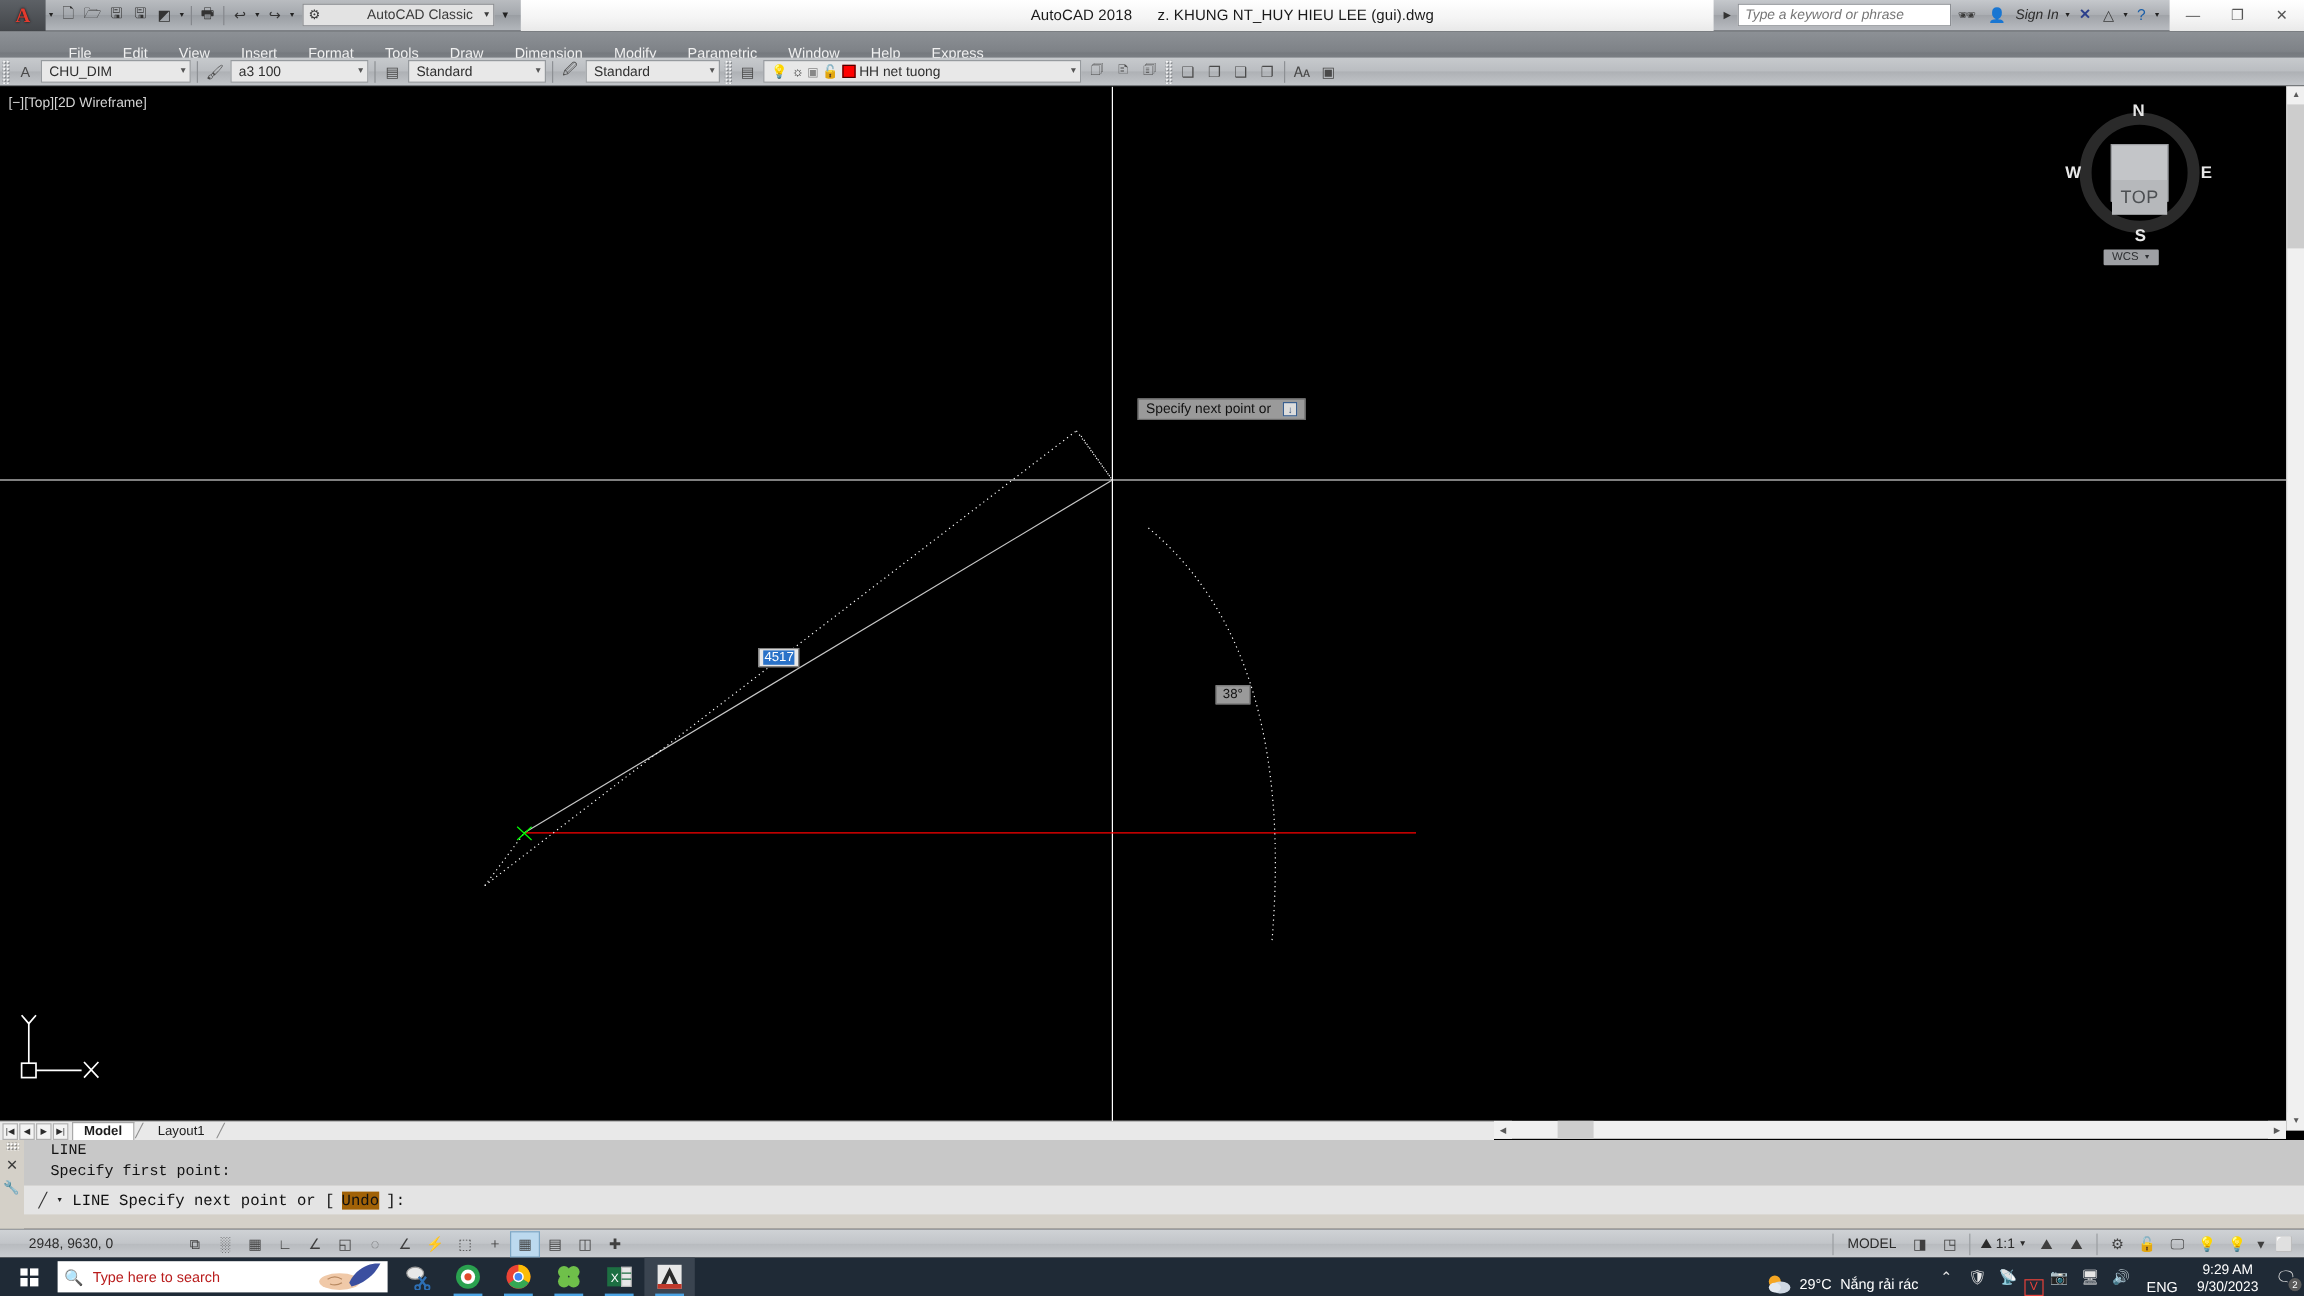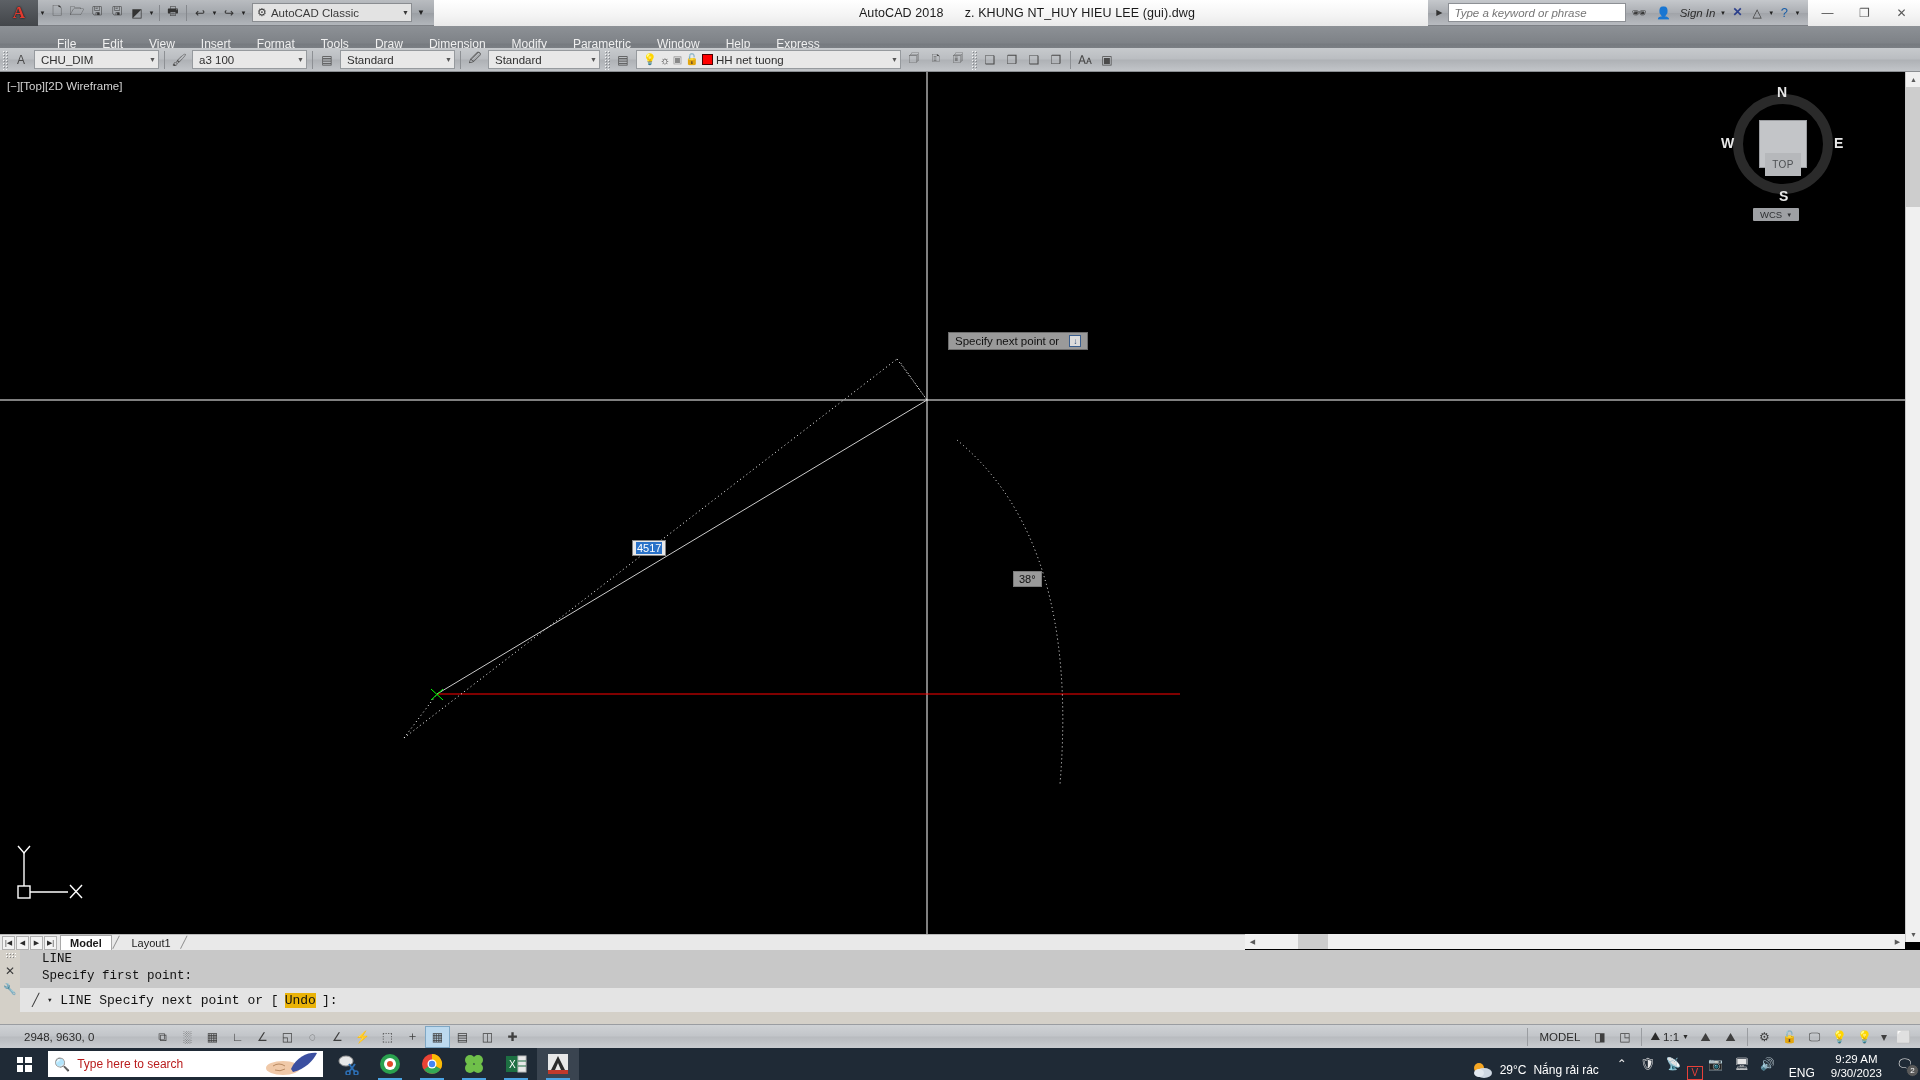--- a/index.html
+++ b/index.html
@@ -36,21 +36,21 @@
     font-size:12px; color:#333;
   }
   .qat-sep { width:1px; height:16px; background:#85888d; margin:0 3px; }
   .caret { font-size:6px; color:#222; width:9px; text-align:center; }
   .wsbox {
     height:19px; min-width:160px; background:#e3e3e3; border:1px solid #8a8d91;
     display:flex; align-items:center; padding:0 2px 0 4px; margin-left:4px;
     font-size:11.5px; color:#3a3a3a;
   }
   .wsbox .gear { margin-right:4px; font-size:11px; }
-  .wsbox .lbl { flex:1; }
+  .wsbox .lbl { flex:1;margin-left:35px; }
   .wsbox .dd { font-size:7px; padding-left:6px; }
   .qat-more { font-size:8px; color:#222; padding:0 5px; }
 
   .title-text {
     flex:1; text-align:center; font-size:12.5px; color:#1a1a1a; letter-spacing:0.1px;
     padding-right:300px;
   }
   .title-text .sp { display:inline-block; width:14px; }
 
   .infocenter {
@@ -113,21 +113,21 @@
   .vp-label { position:absolute; left:7px; top:8px; font-size:11.5px; color:#d4d4d4;
               font-family:"Liberation Sans", sans-serif; }
 
   
   .viewcube { position:absolute; right:52px; top:10px; width:140px; height:150px; }
   .vc-ring { position:absolute; left:20px; top:12px; width:100px; height:100px;
              border-radius:50%; border:10px solid #2a2a2a; }
   .vc-cube { position:absolute; left:46px; top:38px; width:48px; height:48px;
              background:#c3c5c8; border:1px solid #9a9ca0;
              display:flex; align-items:center; justify-content:center; }
-  .vc-cube span { font-size:10px; color:#4c4f52; letter-spacing:.4px;
+  .vc-cube span { font-size:15px; color:#4c4f52; letter-spacing:.4px;
                   background:#b6b8bb; padding:6px 7px;margin-top:40px; }
   .vc-n { position:absolute; left:64px; top:2px; color:#e8e8e8; font-size:14px; font-weight:bold; }
   .vc-s { position:absolute; left:66px; top:106px; color:#e8e8e8; font-size:14px; font-weight:bold; }
   .vc-w { position:absolute; left:8px; top:53px; color:#e8e8e8; font-size:14px; font-weight:bold; }
   .vc-e { position:absolute; left:121px; top:53px; color:#e8e8e8; font-size:14px; font-weight:bold; }
   .vc-wcs { position:absolute; left:40px; top:126px; background:#9ea0a4; color:#2e3033;
             font-size:9.5px; padding:1px 7px; display:flex; align-items:center; gap:4px;
             border-radius:1px; }
   .vc-wcs .dd { font-size:6px; }
 
@@ -201,21 +201,21 @@
     position:absolute; left:20px; top:0; width:1900px; height:38px;
     background:#c8c8c8; font-family:"Liberation Mono", monospace;
     font-size:12.5px; color:#111; padding:1px 0 0 22px; line-height:17px;
   }
   .cmd-input-row {
     position:absolute; left:20px; top:38px; width:1900px; height:24px;
     background:#e4e4e4; display:flex; align-items:center; padding-left:12px; gap:6px;
     font-family:"Liberation Mono", monospace; font-size:13px; color:#111;
   }
   .cmd-pen { font-size:12px; color:#333; }
-  .cmd-input-row .kw { background:#eab308; }
+  .cmd-input-row .kw { background:#a16207; }
 
   
   .statusbar {
     position:absolute; left:0; top:1024px; width:1920px; height:24px;
     background: linear-gradient(to bottom,#cfd2d5 0%,#c2c5c9 48%,#b8bbbf 52%,#cacdd1 100%);
     display:flex; align-items:center; border-top:1px solid #9a9da1;
   }
   .coords { font-size:11.5px; color:#2b2b2b; padding:0 10px 0 24px;
             font-family:"Liberation Sans", sans-serif; min-width:150px; }
   .st-btn { width:25px; height:22px; display:flex; align-items:center;

